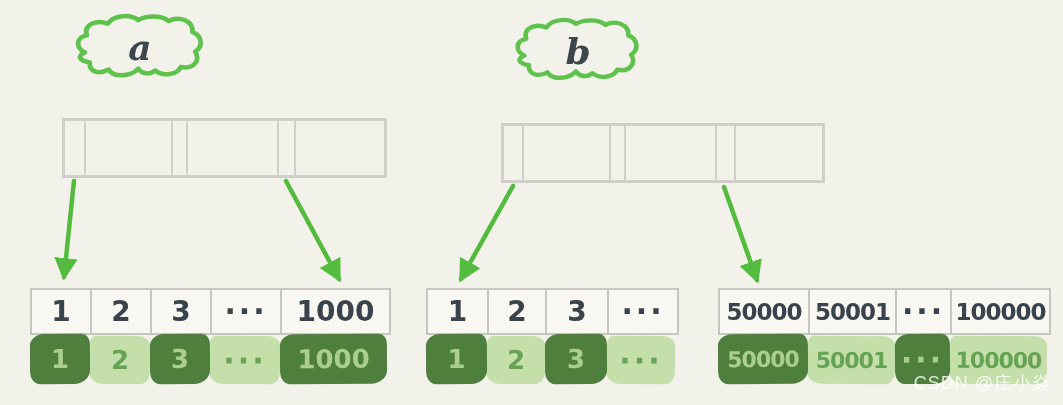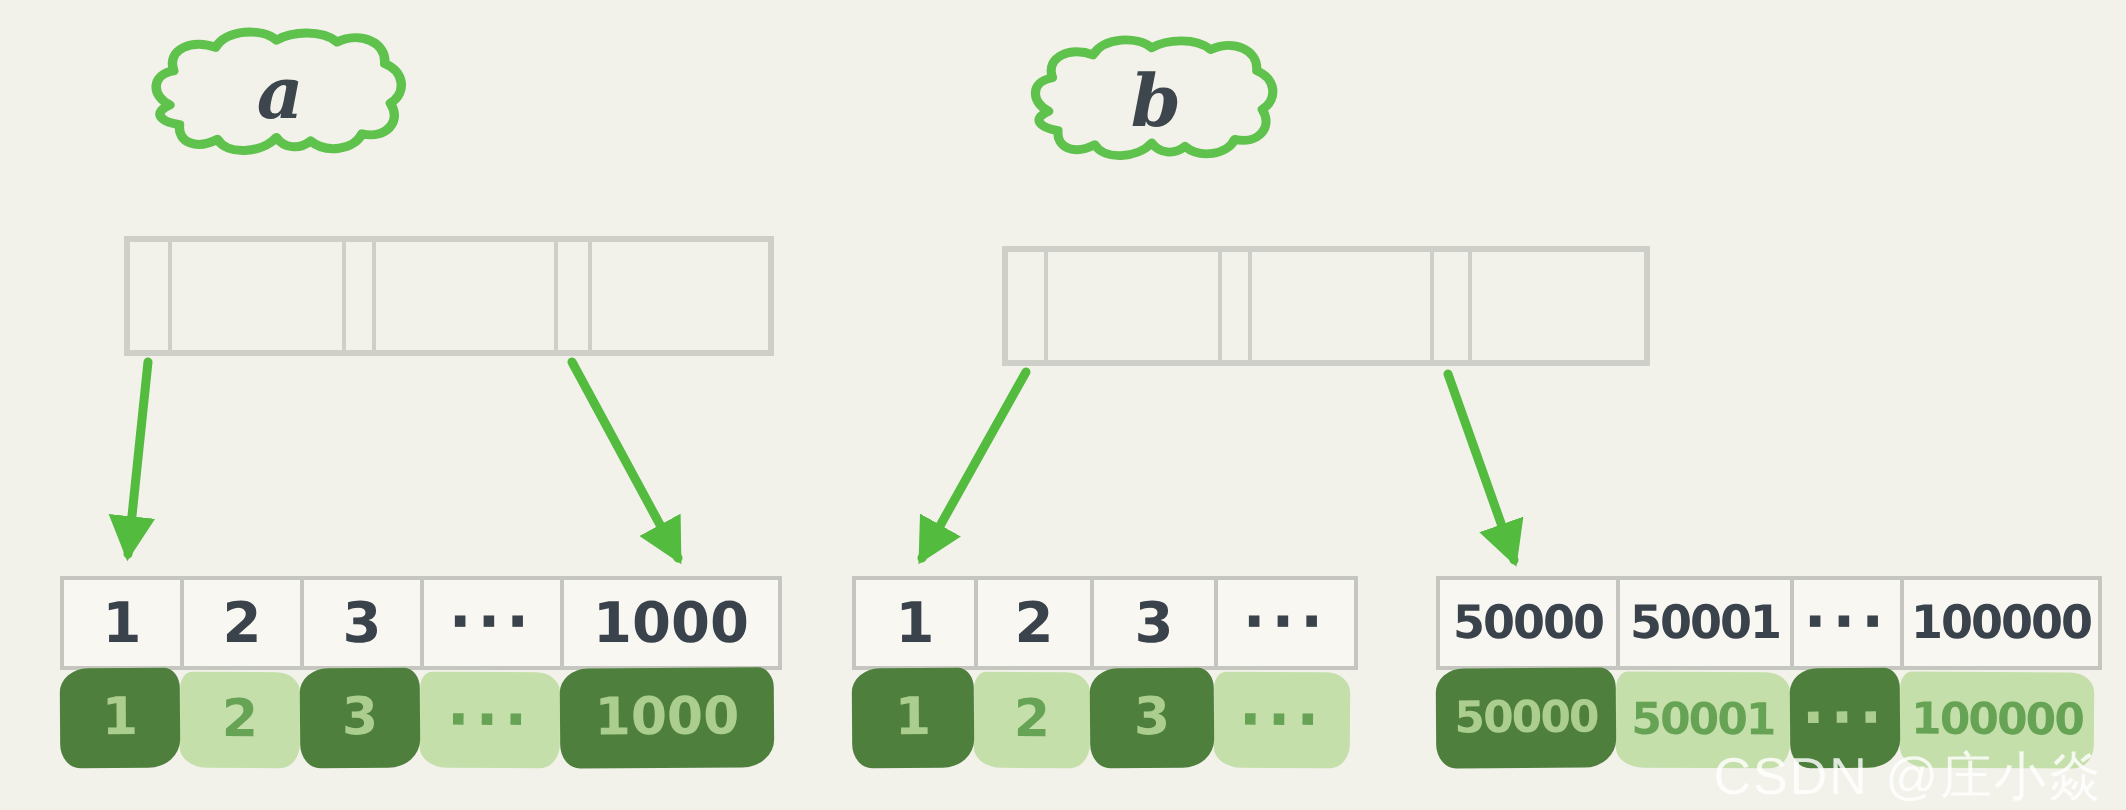--- a/index.html
+++ b/index.html
@@ -52,21 +52,21 @@
   .hblock.light{
     background:#c5dfab;color:#67a355;height:48px;margin-top:2px;
     border-radius:6px 12px 10px 14px / 8px 10px 12px 10px;
     transform:rotate(0.3deg);
   }
   .hblock.small{font-size:22px;letter-spacing:-1px;}
   .hblock.dots{font-size:30px;letter-spacing:3px;}
   
   .watermark{
     position:absolute;z-index:7;right:12px;top:371px;
-    font-size:26px;letter-spacing:1px;color:rgba(255,255,255,0.82);
+    font-size:18px;letter-spacing:1px;color:rgba(255,255,255,0.82);
     font-family:"Liberation Sans",sans-serif;
   }
 </style>
 </head>
 <body>
 
 <div class="canvas">
 
   <svg class="overlay" width="1063" height="405" viewBox="0 0 1063 405">
     <defs>

